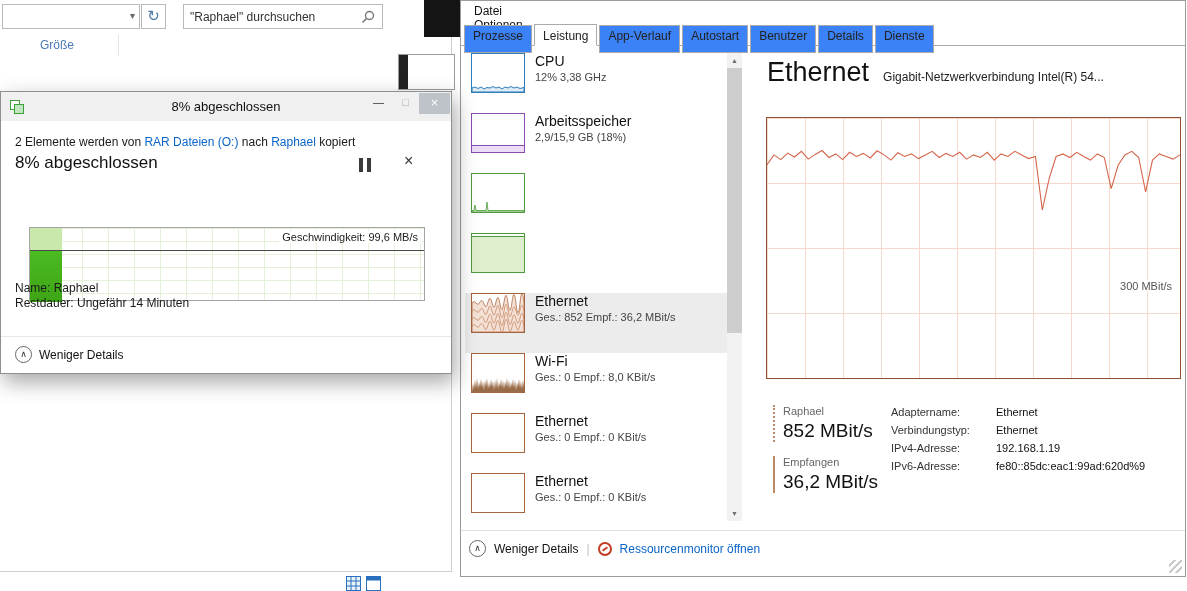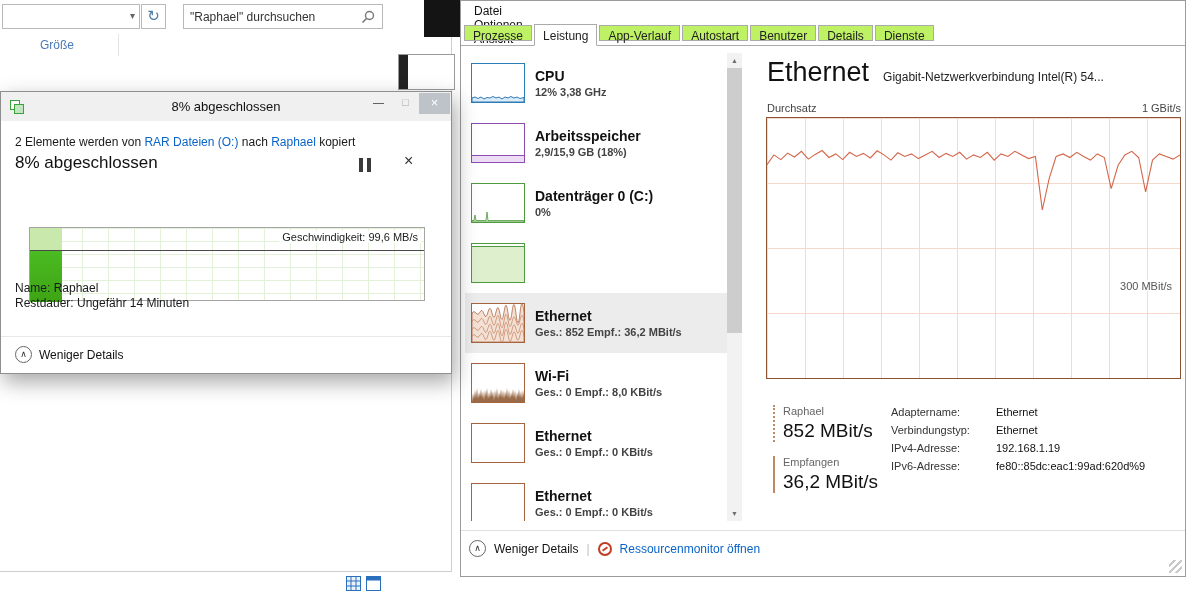--- a/index.html
+++ b/index.html
@@ -56,26 +56,26 @@
   .circle-chev { width:17px; height:17px; border:1px solid #666; border-radius:50%; text-align:center;
                  line-height:15px; font-size:9px; color:#333; flex:none; }
 
   
   #task-manager { position:absolute; left:460px; top:0; width:726px; height:577px; background:#fff;
                   border:1px solid #9b9b9b; z-index:2; }
   .tm-menu { position:absolute; left:6px; top:3px; display:flex; font-size:12px; color:#111;flex-direction:column; }
   .tm-menu span { padding:0 7px; }
   .tm-tabline { position:absolute; left:0; top:44px; width:100%; height:1px; background:#ababab; z-index:1; }
   .tm-tabs { position:absolute; left:3px; top:24px; height:21px; display:flex; z-index:2; }
-  .tm-tab { border:1px solid #ababab; background:#bef264; font-size:12px; color:#222;
-            padding:3px 8px 0; height:16px; margin-right:2px; }
+  .tm-tab { border:1px solid #ababab; background:#3b82f6; font-size:12px; color:#222;
+            padding:3px 8px 0; height:28px; margin-right:2px; }
   .tm-tab.active { background:#fff; height:22px; border-bottom:1px solid #fff; margin-top:-1px; padding-top:4px; z-index:3; }
 
   .tm-sidebar { position:absolute; left:4px; top:52px; width:262px; height:468px; overflow:hidden; }
-  .sb-item { height:60px; display:flex; align-items:center; gap:10px; padding:0 6px;font-weight:bold; }
+  .sb-item { height:60px; display:flex; gap:10px; padding:0 6px; }
   .sb-item.selected { background:#ececec; }
   .thumb { width:54px; height:40px; border:1px solid #999; background:#fff; position:relative; flex:none; overflow:hidden; }
   .thumb svg { position:absolute; inset:0; width:100%; height:100%; }
   .t-cpu { border-color:#2c7cb8; } .t-mem { border-color:#8b4bb1; }
   .t-disk { border-color:#4e9a3f; } .t-net { border-color:#a5643e; }
   .mem-fill { position:absolute; bottom:0; left:0; right:0; height:18%; background:#ecdcf4; border-top:1px solid #8b4bb1; }
   .disk-fill { position:absolute; bottom:0; left:0; right:0; height:94%; background:#ddefcd; border-top:1px solid #4e9a3f; }
   .sb-title { font-size:14px; color:#111; line-height:17px; white-space:nowrap; }
   .sb-sub { font-size:11px; color:#444; line-height:14px; white-space:nowrap; }
 
@@ -229,24 +229,20 @@
             <div class="sb-title">Arbeitsspeicher</div>
              <div class="sb-sub">2,9/15,9 GB (18%)</div>
           </div>
       </div>
       <div class="sb-item">
         <div class="thumb t-disk">
           <svg viewBox="0 0 52 38" preserveAspectRatio="none">
               <path d="M0 36.5 L2 36.5 3 31 4 36.5 14 36.5 15 28 16 36.5 30 36.5 52 36.5 L52 38 0 38 Z" fill="#cfe6c0" stroke="#4e9a3f" stroke-width="0.8"></path>
             </svg>
         </div>
-        <div>
-            <div class="sb-title">Datenträger 0 (C:)</div>
-             <div class="sb-sub">0%</div>
-          </div>
       </div>
       <div class="sb-item">
         <div class="thumb t-disk">
             <div class="disk-fill"></div>
           </div>
       </div>
       <div class="sb-item selected">
         <div class="thumb t-net">
           <svg viewBox="0 0 52 38" preserveAspectRatio="none">
             <path d="M0 9 Q2 6 4 9 T8 8 T12 10 T16 8 T20 9 T24 8 T28 10 T32 8 T36 9 T40 8 T44 10 T48 9 T52 9 L52 38 0 38 Z" fill="#f4e1d6" stroke="#b06a45" stroke-width="0.8"></path>
@@ -290,24 +286,20 @@
     <div class="tm-scroll">
       <div class="scroll-btn up">▲</div>
       <div class="scroll-thumb"></div>
       <div class="scroll-btn down">▼</div>
     </div>
 
     <div class="tm-head">
       <span class="tm-head-title">Ethernet</span>
       <span class="tm-head-sub">Gigabit-Netzwerkverbindung Intel(R) 54...</span>
     </div>
-    <div class="durchsatz-row">
-      <span>Durchsatz</span>
-      <span>1 GBit/s</span>
-    </div>
     <div class="net-chart">
       <svg id="net-line" viewBox="0 0 413 260" preserveAspectRatio="none">
           <polyline points="0.0,46.8 6.9,36.9 13.8,41.6 20.7,35.1 27.5,39.0 34.4,33.3 41.3,41.1 48.2,36.4 55.1,32.5 61.9,39.5 68.8,35.9 75.7,41.6 82.6,34.3 89.5,38.5 96.4,35.4 103.3,40.0 110.1,32.8 117.0,36.9 123.9,42.1 130.8,34.8 137.7,38.5 144.5,35.9 151.4,40.6 158.3,36.9 165.2,33.3 172.1,39.5 179.0,35.4 185.8,38.5 192.7,34.3 199.6,41.1 206.5,36.9 213.4,39.5 220.3,34.3 227.2,42.1 234.0,35.9 240.9,38.5 247.8,33.3 254.7,36.9 261.6,40.6 268.4,38.5 275.3,92.0 282.2,60.3 289.1,38.5 296.0,35.9 302.9,39.5 309.8,34.3 316.6,38.5 323.5,42.1 330.4,35.9 337.3,39.5 344.2,70.7 351.1,47.3 357.9,36.9 364.8,33.3 371.7,39.5 378.6,73.8 385.5,42.1 392.3,35.9 399.2,38.5 406.1,41.1 413.0,36.9" fill="none" stroke="#d4654a" stroke-width="1.1"></polyline>
         </svg>
       <div class="net-300">300 MBit/s</div>
     </div>
 
     <div class="stat-send">
       <div class="stat-label">Raphael</div>
       <div class="stat-value">852 MBit/s</div>

